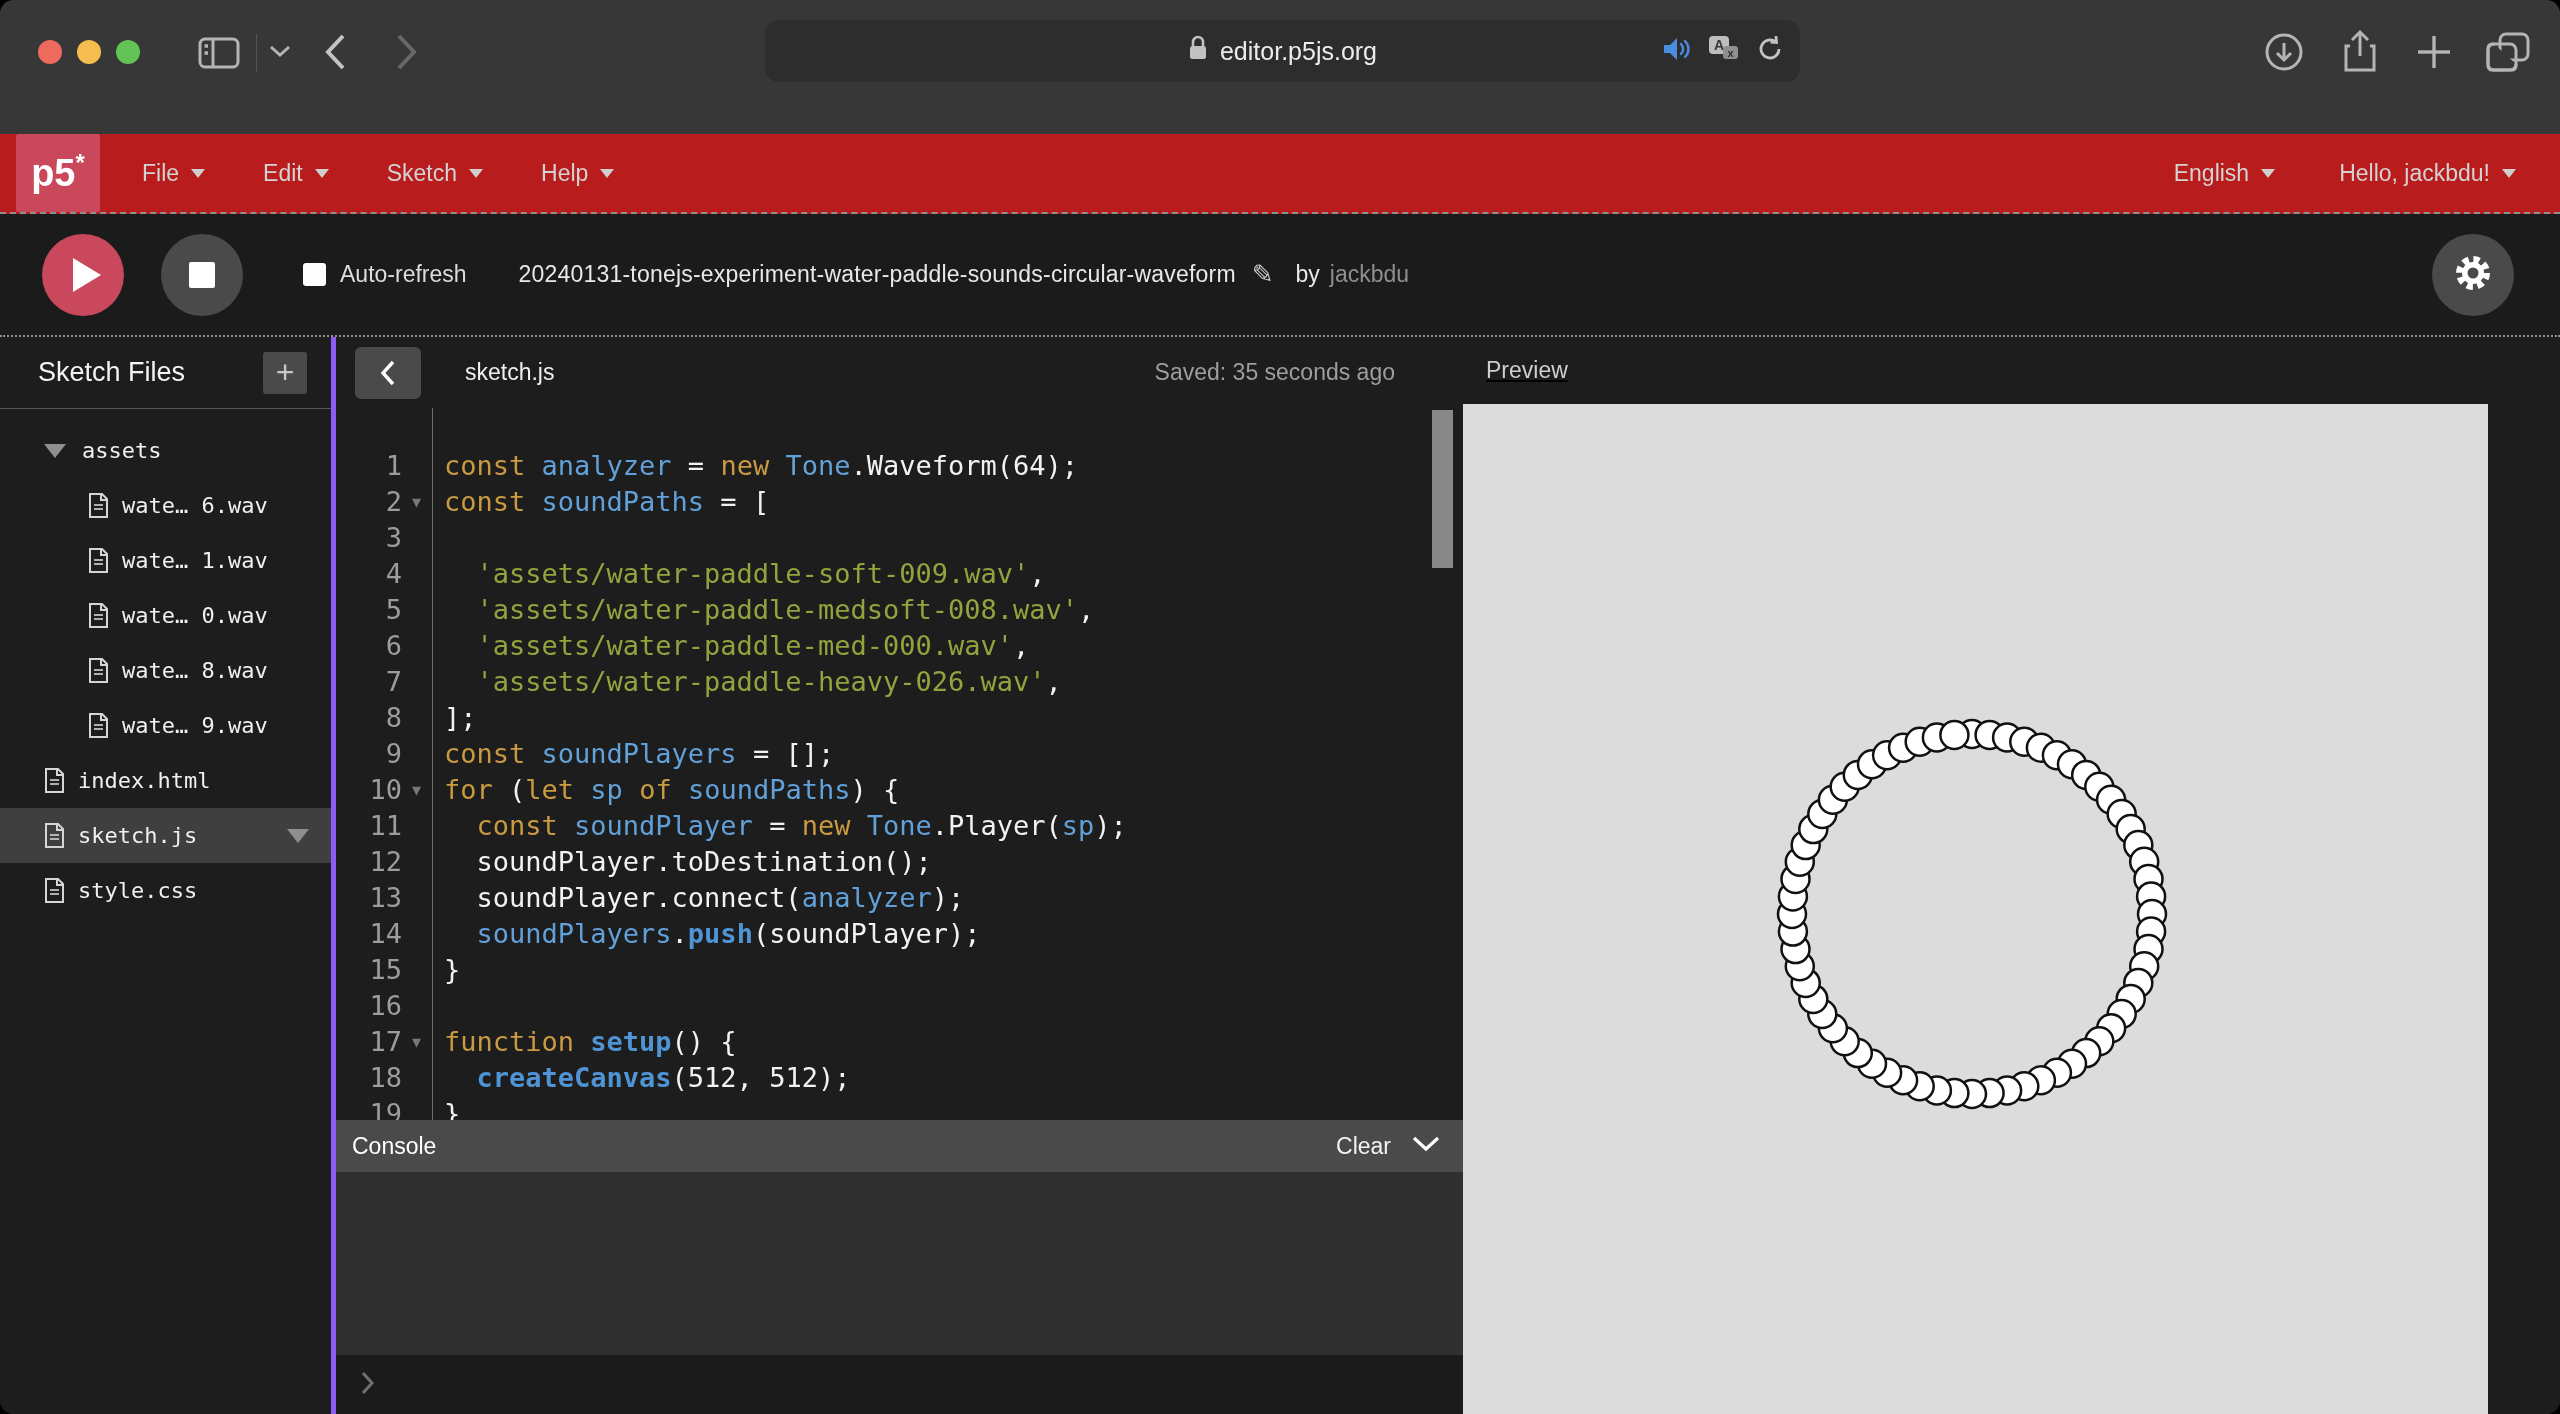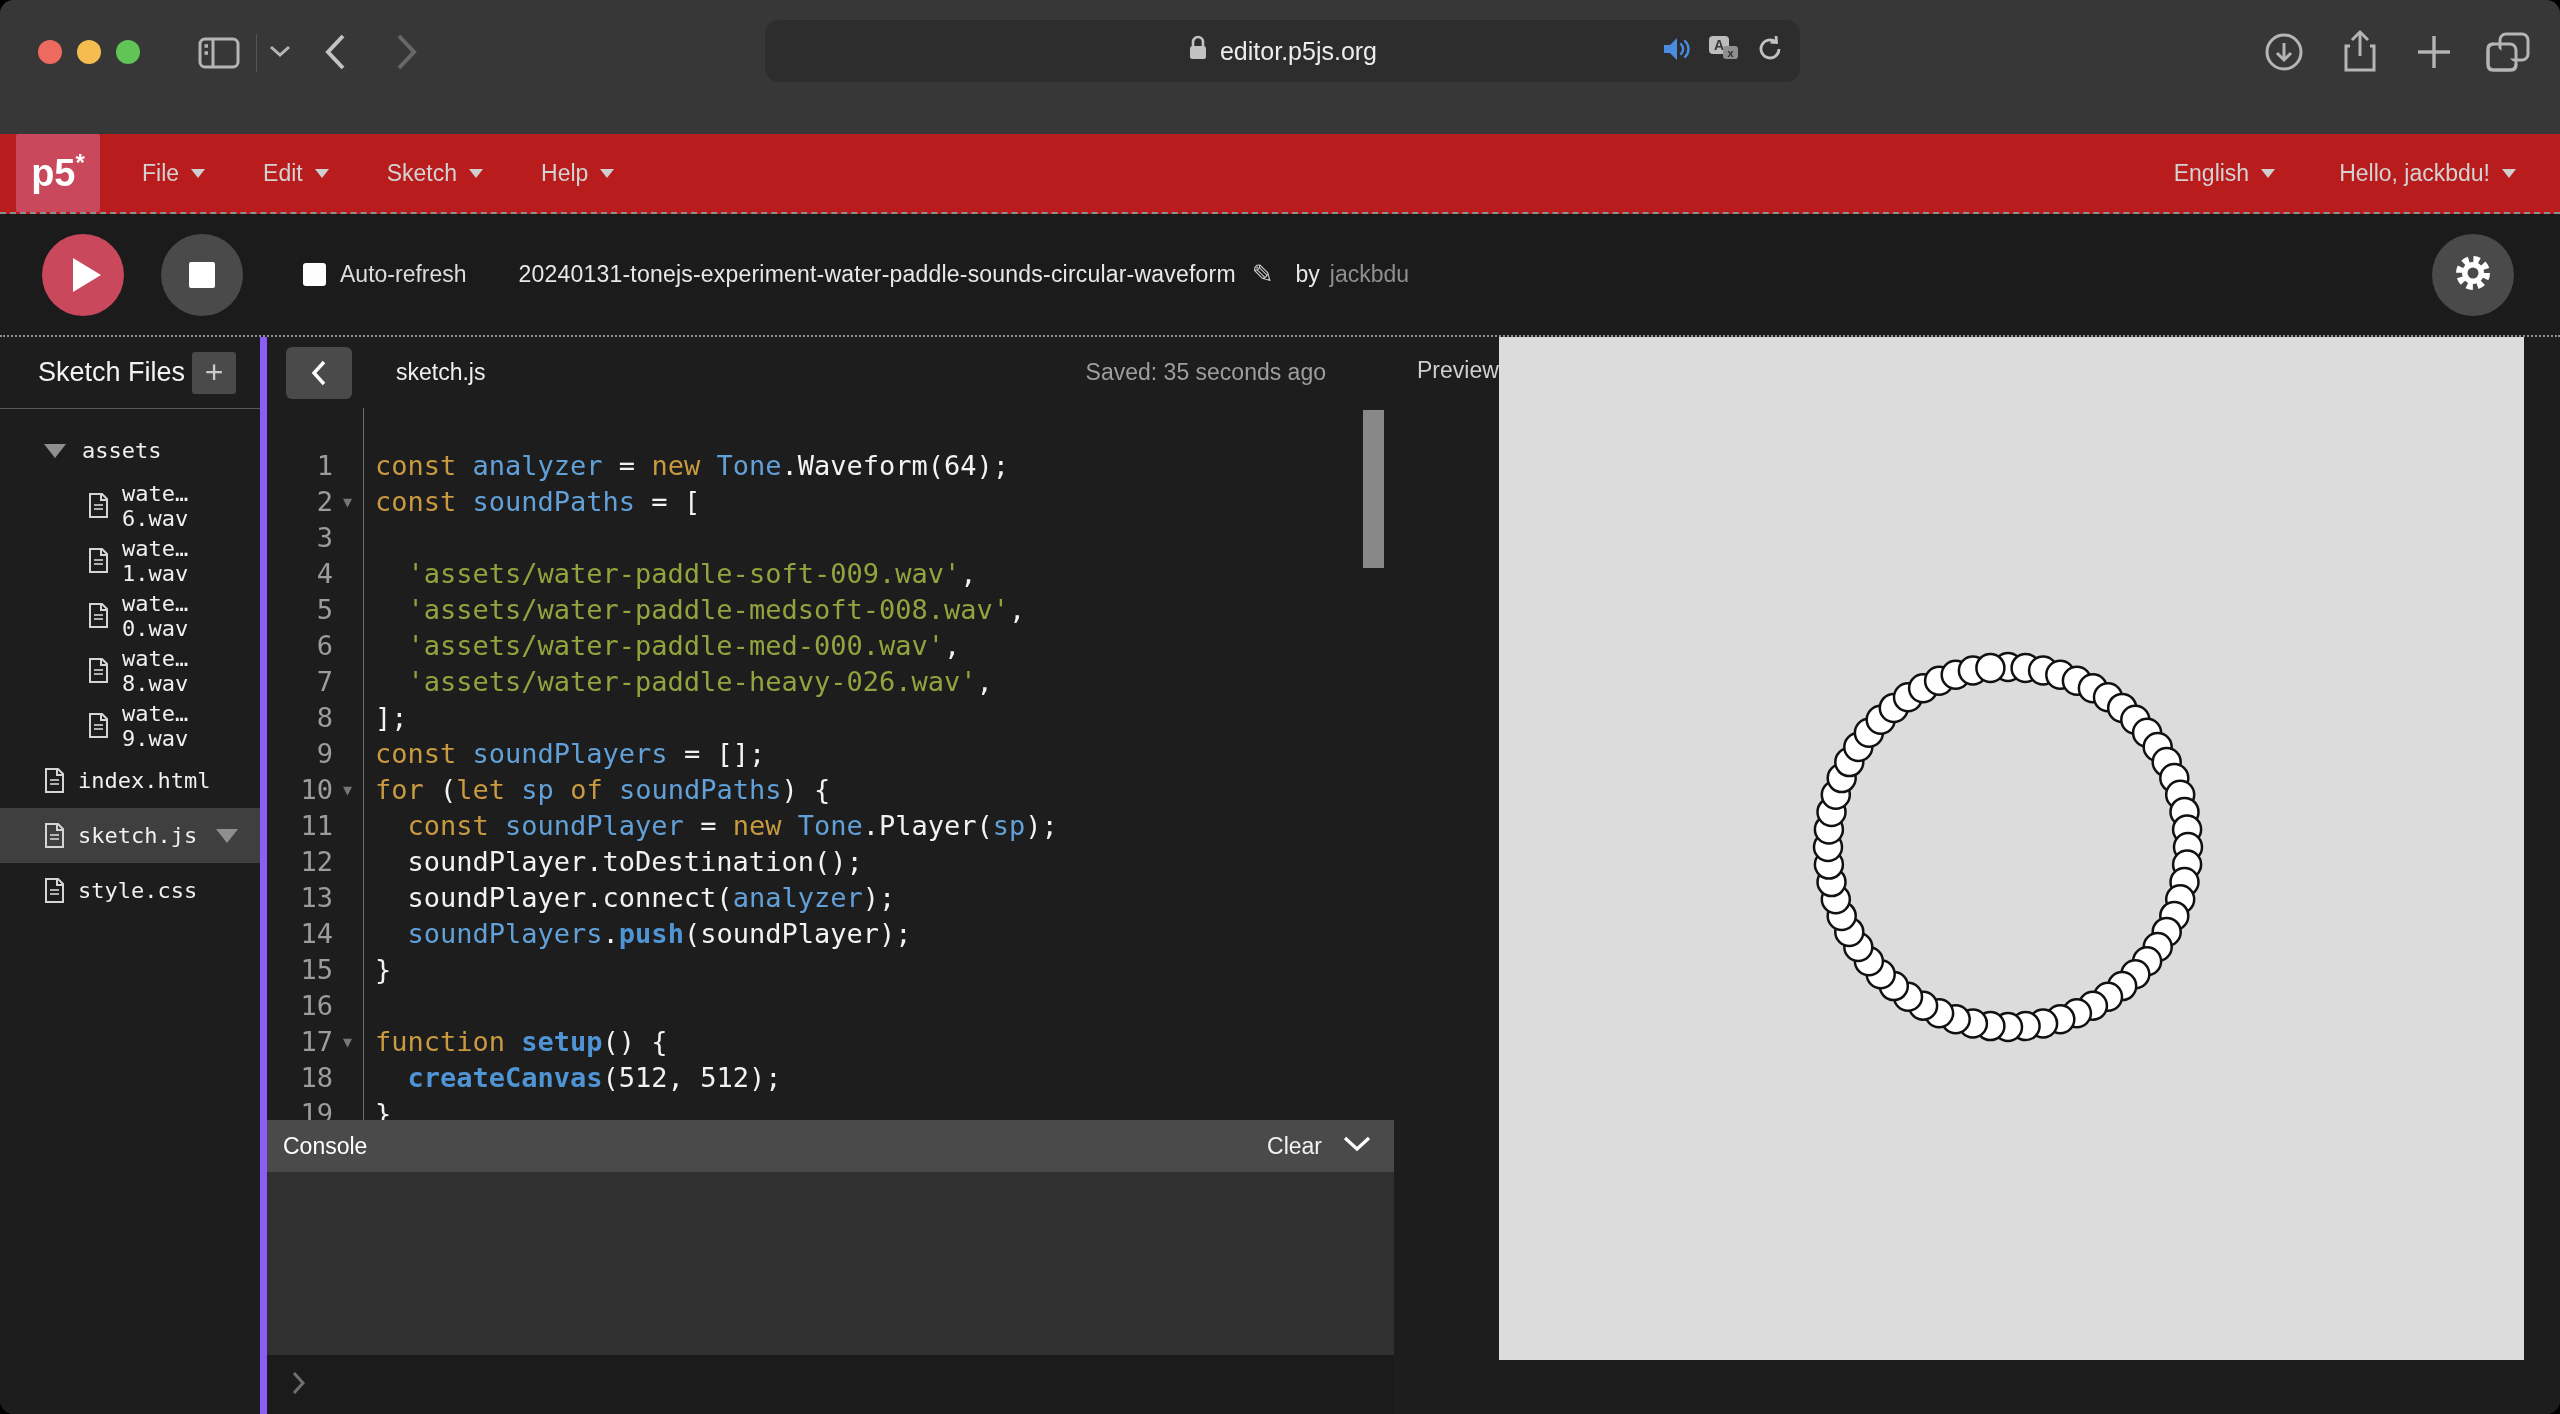--- a/index.html
+++ b/index.html
@@ -48,21 +48,21 @@
   .auto-label { color:#dcdcdc; font-size:23px; margin-left:14px; }
   .sketch-title { color:#e8e8e8; font-size:23px; margin-left:52px; letter-spacing:.2px; }
   .pencil { color:#c9c9c9; font-size:26px; margin-left:16px; }
   .byline { margin-left:22px; font-size:23px; color:#e8e8e8; }
   .byline .author { color:#8f8f8f; margin-left:10px; }
   .gear-btn { position:absolute; right:46px; top:20px; background:#4a4a4a; }
 
   
   .main { flex:1; display:flex; background:#1d1d1d; min-height:0; }
 
-  .sidebar { width:267px; flex:none; border-right:7px solid #8b5cf6; display:flex; flex-direction:column; }
+  .sidebar { width:336px; flex:none; border-right:5px solid #8b5cf6; display:flex; flex-direction:column; }
   .sidebar-header { height:72px; display:flex; align-items:center; justify-content:space-between;
                     padding:0 24px 0 38px; border-bottom:1px solid #585858; }
   .sidebar-title { color:#f3f3f3; font-size:27px; }
   .add-file-btn { width:44px; height:42px; background:#4a4a4a; border-radius:3px; color:#c9c9c9;
                   font-size:32px; display:flex; align-items:center; justify-content:center; }
   .tree { padding-top:14px; font-family:"DejaVu Sans Mono", monospace; }
   .tree-row { height:55px; display:flex; align-items:center; color:#f0f0f0; font-size:22px; cursor:pointer; }
   .tree-row.selected { background:#3f3f3f; }
   .caret-down { width:0; height:0; border-left:11px solid transparent; border-right:11px solid transparent;
                 border-top:14px solid #8f8f8f; display:inline-block; }
@@ -91,21 +91,21 @@
   .v-scrollbar { position:absolute; right:10px; top:2px; width:21px; height:158px; background:#888; }
 
   .console { flex:none; display:flex; flex-direction:column; }
   .console-bar { height:52px; background:#4a4a4a; display:flex; align-items:center; padding:0 22px 0 16px; }
   .console-title { color:#fff; font-size:23px; }
   .console-right { margin-left:auto; display:flex; align-items:center; gap:20px; }
   .clear-label { color:#f2f2f2; font-size:23px; }
   .console-body { height:183px; background:#303030; }
   .console-input { height:59px; background:#1b1b1b; display:flex; align-items:center; padding-left:24px; }
 
-  .preview-col { flex:1; display:flex; flex-direction:row; min-width:0; }
+  .preview-col { flex:1; display:flex; flex-direction:column; min-width:0;text-decoration:underline; }
   .preview-header { height:67px; display:flex; align-items:center; padding-left:23px; flex:none; }
   .preview-label { color:#cfcfcf; font-size:23px; }
   .canvas { width:1025px; height:1023px; background:#dcdcdc; flex:none; }
 </style>
 </head>
 <body>
 
 <div class="window">
 
   <div class="browser-bar">

